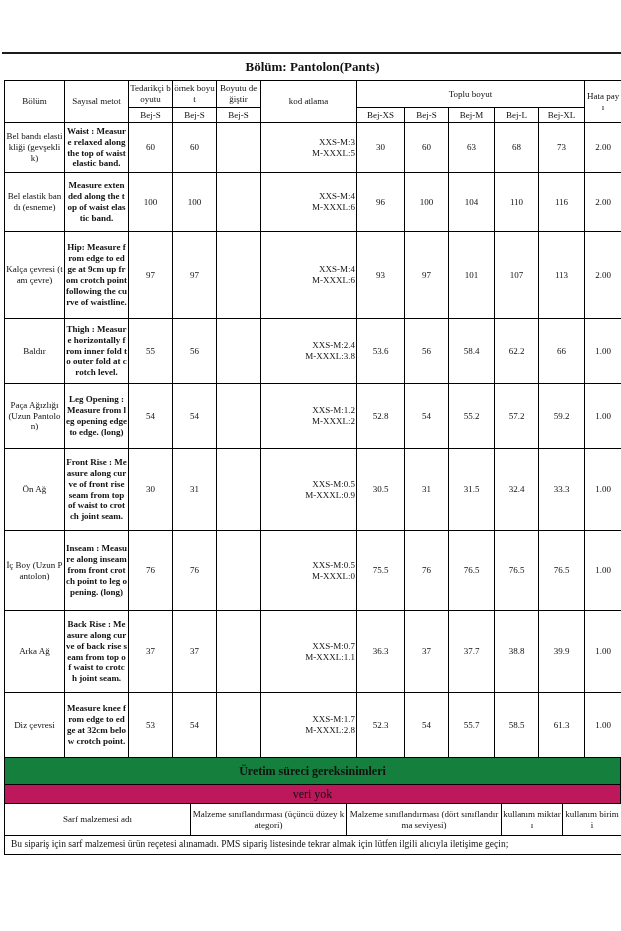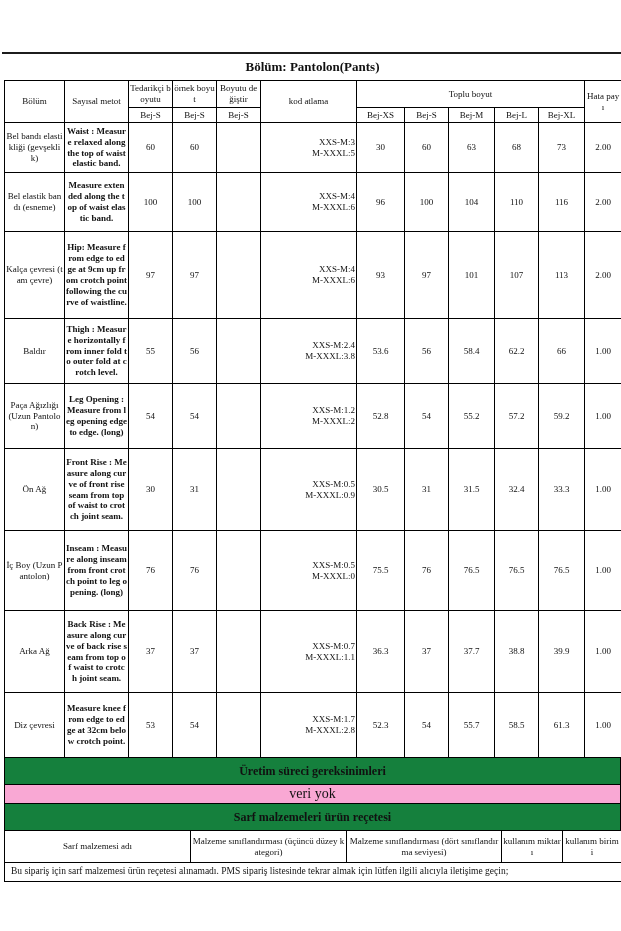--- a/index.html
+++ b/index.html
@@ -48,21 +48,21 @@
   table.main tbody tr:nth-child(8) { height: 82px; }
   table.main tbody tr:nth-child(9) { height: 65px; }
 
   .section-bar {
     border: 1px solid #000;
     margin-top: -1px;
     display: flex; align-items: center; justify-content: center;
     font-size: 12px; font-weight: bold;
   }
   .section-bar.gray  { background: #15803d; height: 28px; }
-  .section-bar.white { background: #f9a8d4; height: 20px; font-weight: normal; font-size: 14px; }
+  .section-bar.white { background: #be185d; height: 20px; font-weight: normal; font-size: 12px; }
 
   table.bom { margin-top: -1px; }
   table.bom thead tr { height: 32px; }
   table.bom .note-row td {
     height: 19px; text-align: left; padding: 1px 6px;
     font-size: 9.5px; white-space: nowrap;
   }
 </style>
 </head>
 <body>
@@ -263,21 +263,20 @@
             <td class="c-num">55.7</td>
             <td class="c-num">58.5</td>
             <td class="c-num">61.3</td>
             <td class="c-num">1.00</td>
           </tr>
         </tbody>
     </table>
 
     <div class="section-bar gray">Üretim süreci gereksinimleri</div>
     <div class="section-bar white">veri yok</div>
-    <div class="section-bar gray">Sarf malzemeleri ürün reçetesi</div>
 
     <table class="bom">
       <colgroup>
         <col style="width:186px">
           <col style="width:156px">
           <col style="width:155px">
         <col style="width:61px">
           <col style="width:59px">
       </colgroup>
       <thead>

